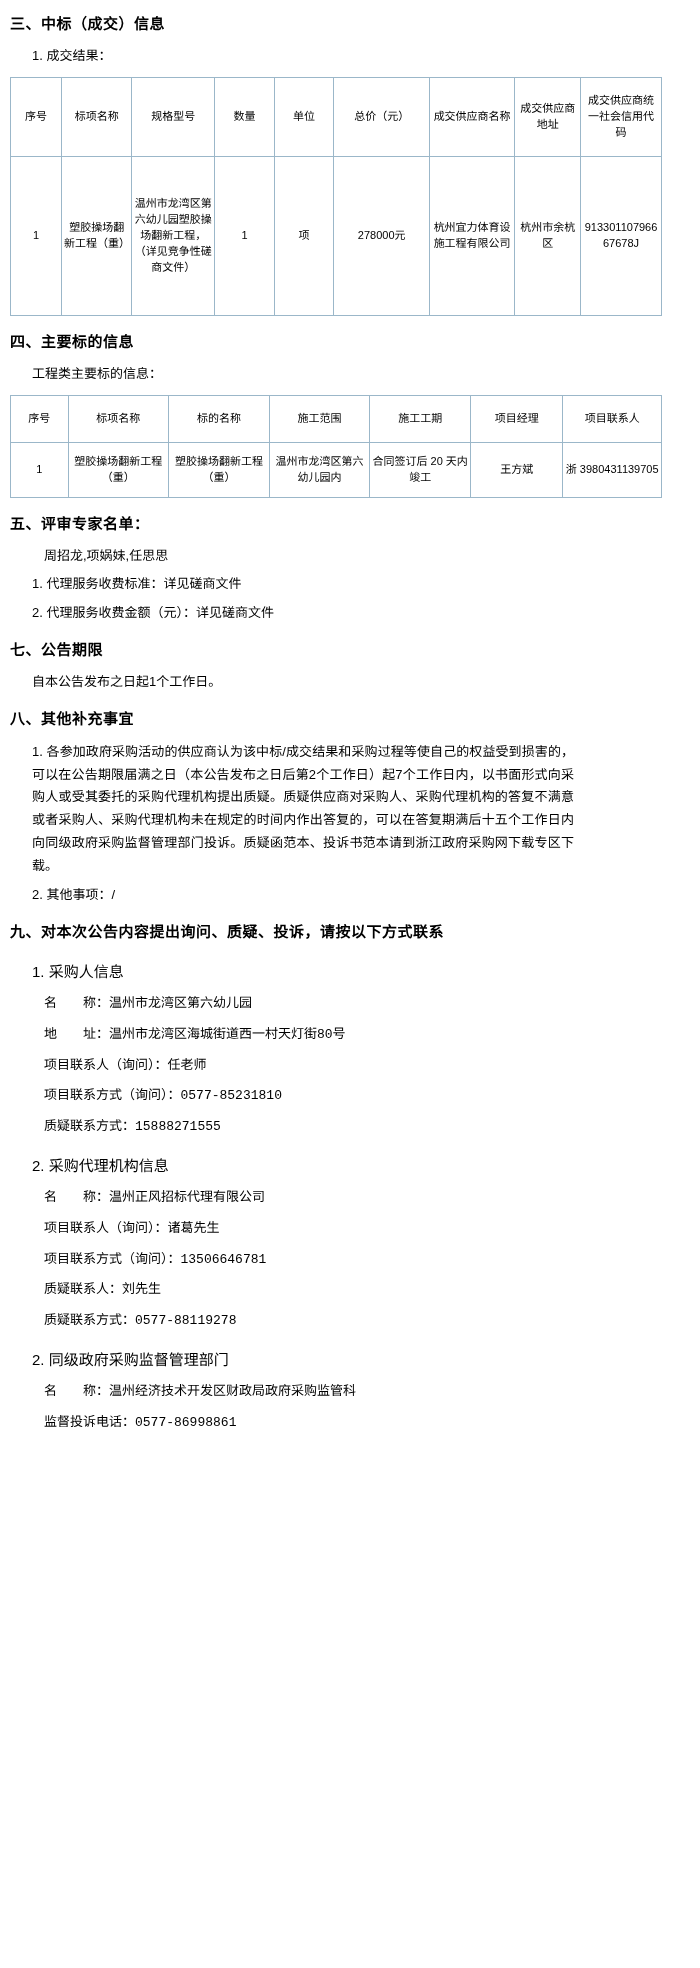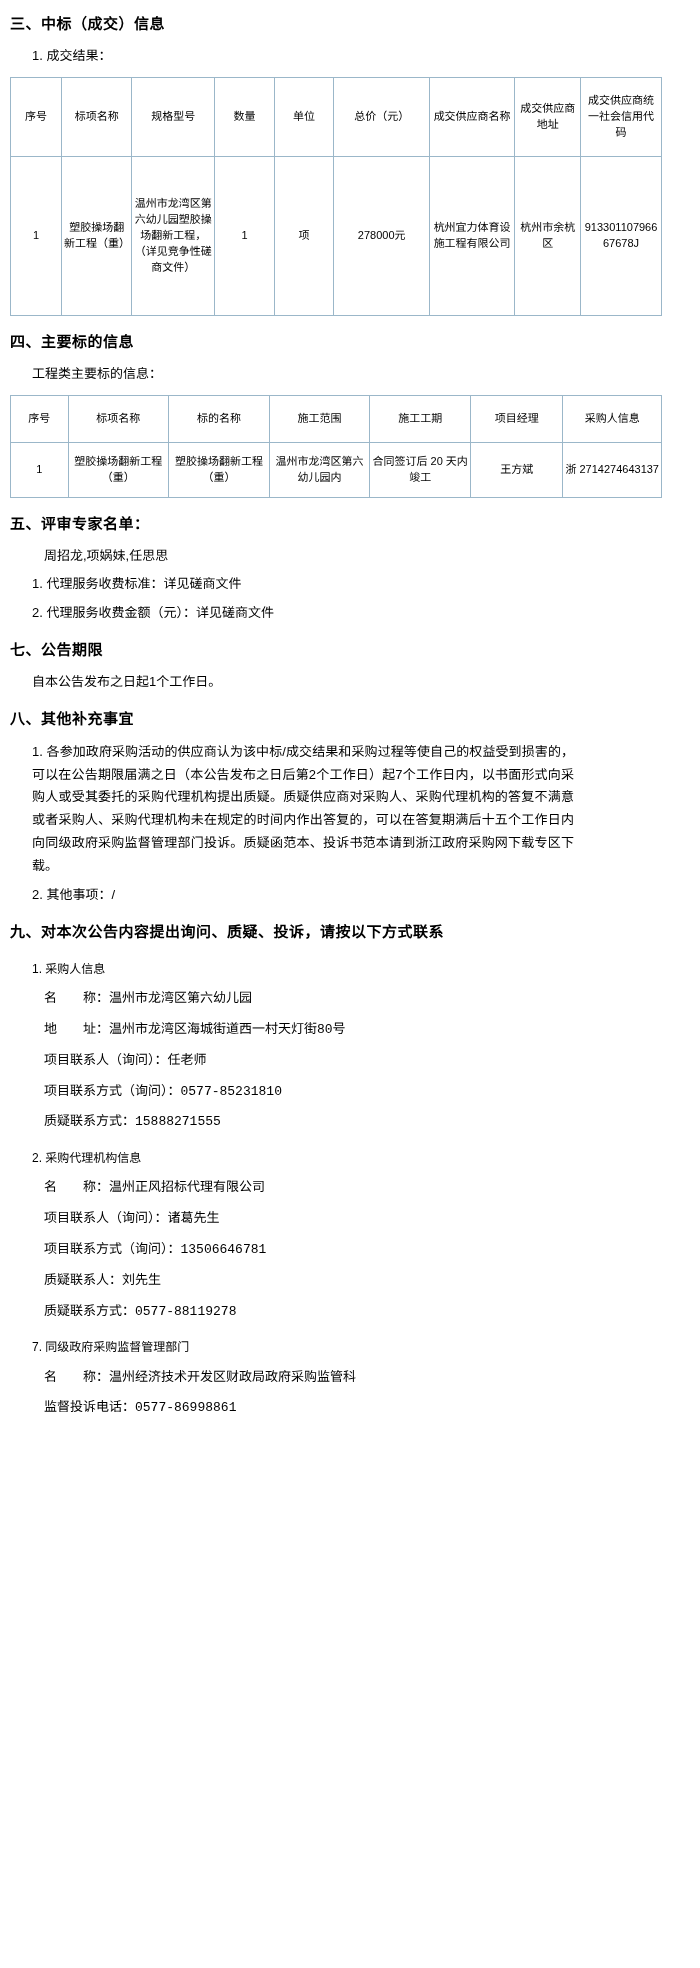--- a/index.html
+++ b/index.html
@@ -66,21 +66,21 @@
   .contact-line {
     margin: 10px 0 10px 34px;
     font-size: 13px;
     font-family: Liberation Mono, monospace;
   }
   .contact-line .lbl {
     display: inline-block;
   }
   .sub-head {
     margin: 16px 0 8px 22px;
-    font-size: 12px;
+    font-size: 15px;
   }
 </style>
 </head>
 <body>
 
 <div class="page">
 
   <h2 class="sec">三、中标（成交）信息</h2>
   <div class="indent1">1. 成交结果：</div>
 
@@ -138,32 +138,32 @@
         <col style="width:96px">
     </colgroup>
     <thead>
       <tr>
         <th>序号</th>
         <th>标项名称</th>
         <th>标的名称</th>
         <th>施工范围</th>
         <th>施工工期</th>
         <th>项目经理</th>
-        <th>采购人信息</th>
+        <th>项目联系人</th>
       </tr>
     </thead>
     <tbody>
       <tr>
         <td>1</td>
         <td>塑胶操场翻新工程（重）</td>
         <td>塑胶操场翻新工程（重）</td>
         <td>温州市龙湾区第六幼儿园内</td>
         <td>合同签订后 20 天内竣工</td>
         <td>王方斌</td>
-        <td>浙 2714274643137</td>
+        <td>浙 3980431139705</td>
       </tr>
     </tbody>
   </table>
 
   <h2 class="sec">五、评审专家名单：</h2>
   <div class="indent2">周招龙,项娲妹,任思思</div>
 
   <div class="indent1">1. 代理服务收费标准：详见磋商文件</div>
   <div class="indent1">2. 代理服务收费金额（元）：详见磋商文件</div>
 
@@ -203,21 +203,21 @@
   <div class="contact-line">
     <span class="lbl">项目联系方式（询问）：</span><span>13506646781</span>
   </div>
   <div class="contact-line">
     <span class="lbl">质疑联系人：</span><span>刘先生</span>
   </div>
   <div class="contact-line">
     <span class="lbl">质疑联系方式：</span><span>0577-88119278</span>
   </div>
 
-  <div class="sub-head">7. 同级政府采购监督管理部门</div>
+  <div class="sub-head">2. 同级政府采购监督管理部门</div>
   <div class="contact-line">
     <span class="lbl">名　　称：</span><span>温州经济技术开发区财政局政府采购监管科</span>
   </div>
   <div class="contact-line">
     <span class="lbl">监督投诉电话：</span><span>0577-86998861</span>
   </div>
 
 </div>
 
 </body></html>

